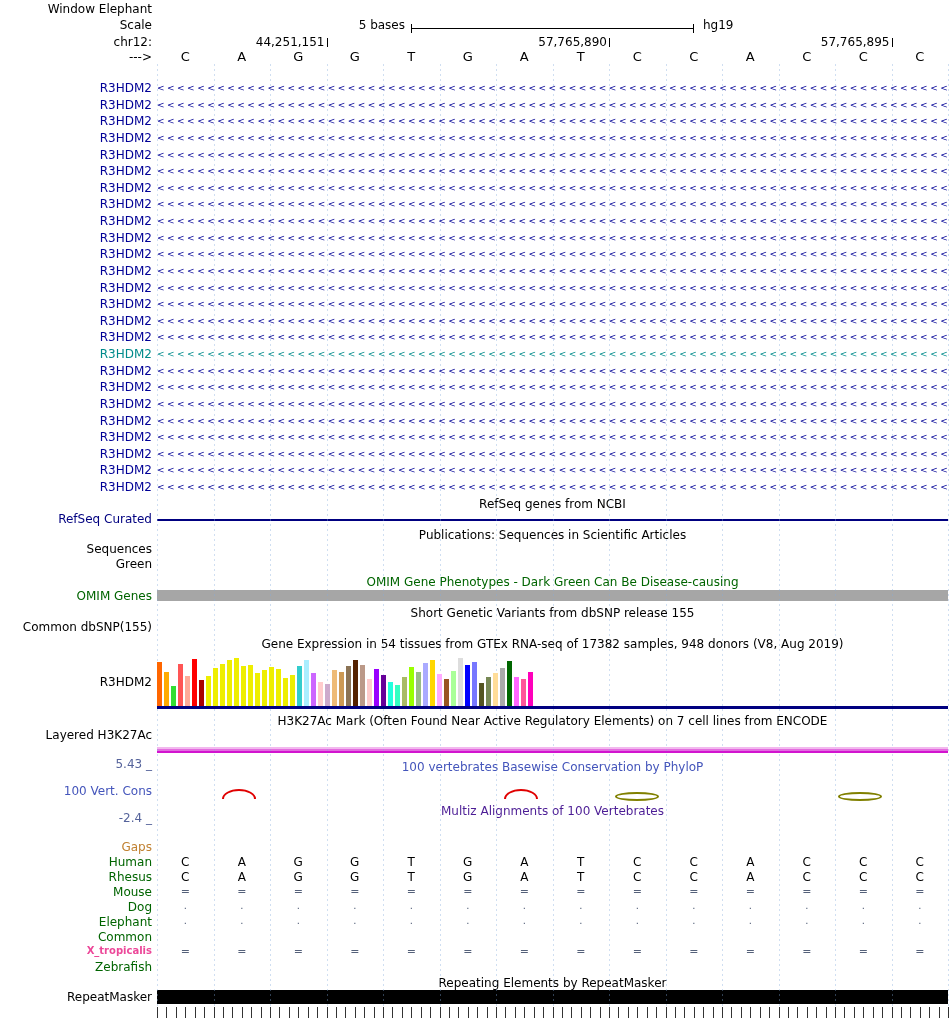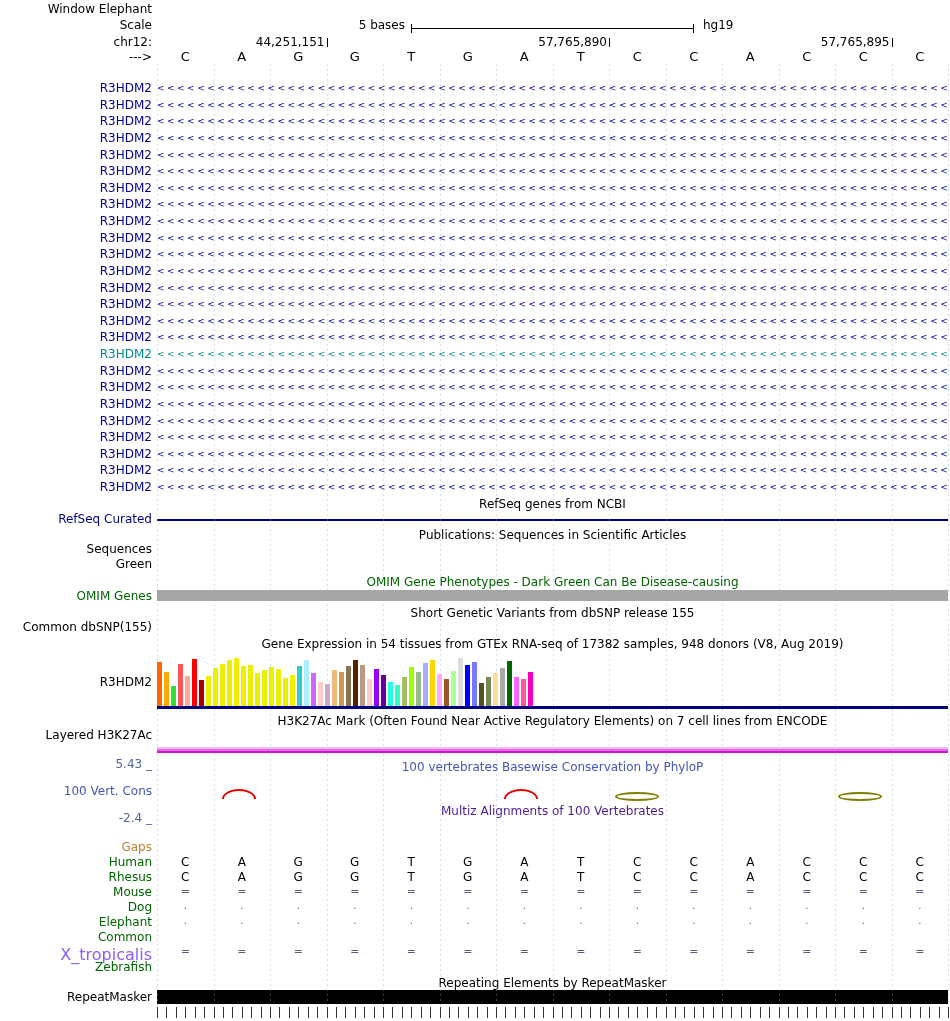--- a/index.html
+++ b/index.html
@@ -275,21 +275,21 @@
     <div style="position: absolute; white-space: nowrap; left: 459.75px; top: 915px; width: 16px; text-align: center; font-size: 10px; color: rgb(85, 97, 122);">.</div>
     <div style="position: absolute; white-space: nowrap; left: 516.25px; top: 915px; width: 16px; text-align: center; font-size: 10px; color: rgb(85, 97, 122);">.</div>
     <div style="position: absolute; white-space: nowrap; left: 572.75px; top: 915px; width: 16px; text-align: center; font-size: 10px; color: rgb(85, 97, 122);">.</div>
     <div style="position: absolute; white-space: nowrap; left: 629.25px; top: 915px; width: 16px; text-align: center; font-size: 10px; color: rgb(85, 97, 122);">.</div>
     <div style="position: absolute; white-space: nowrap; left: 685.75px; top: 915px; width: 16px; text-align: center; font-size: 10px; color: rgb(85, 97, 122);">.</div>
     <div style="position: absolute; white-space: nowrap; left: 742.25px; top: 915px; width: 16px; text-align: center; font-size: 10px; color: rgb(85, 97, 122);">.</div>
     <div style="position: absolute; white-space: nowrap; left: 798.75px; top: 915px; width: 16px; text-align: center; font-size: 10px; color: rgb(85, 97, 122);">.</div>
     <div style="position: absolute; white-space: nowrap; left: 855.25px; top: 915px; width: 16px; text-align: center; font-size: 10px; color: rgb(85, 97, 122);">.</div>
     <div style="position: absolute; white-space: nowrap; left: 911.75px; top: 915px; width: 16px; text-align: center; font-size: 10px; color: rgb(85, 97, 122);">.</div>
     <div style="position: absolute; white-space: nowrap; left: 0px; top: 930px; width: 152px; text-align: right; font-size: 12px; color: rgb(0, 100, 0);">Common</div>
-    <div style="position: absolute; white-space: nowrap; left: 0px; top: 945px; width: 152px; text-align: right; font-size: 16px; color: #8b5cf6;">X_tropicalis</div>
+    <div style="position: absolute; white-space: nowrap; left: 0px; top: 945px; width: 152px; text-align: right; font-size: 10px; color: #ec4899; font-weight: bold;">X_tropicalis</div>
     <div style="position: absolute; white-space: nowrap; left: 177.25px; top: 945px; width: 16px; text-align: center; font-size: 11px; color: rgb(85, 97, 122);">=</div>
     <div style="position: absolute; white-space: nowrap; left: 233.75px; top: 945px; width: 16px; text-align: center; font-size: 11px; color: rgb(85, 97, 122);">=</div>
     <div style="position: absolute; white-space: nowrap; left: 290.25px; top: 945px; width: 16px; text-align: center; font-size: 11px; color: rgb(85, 97, 122);">=</div>
     <div style="position: absolute; white-space: nowrap; left: 346.75px; top: 945px; width: 16px; text-align: center; font-size: 11px; color: rgb(85, 97, 122);">=</div>
     <div style="position: absolute; white-space: nowrap; left: 403.25px; top: 945px; width: 16px; text-align: center; font-size: 11px; color: rgb(85, 97, 122);">=</div>
     <div style="position: absolute; white-space: nowrap; left: 459.75px; top: 945px; width: 16px; text-align: center; font-size: 11px; color: rgb(85, 97, 122);">=</div>
     <div style="position: absolute; white-space: nowrap; left: 516.25px; top: 945px; width: 16px; text-align: center; font-size: 11px; color: rgb(85, 97, 122);">=</div>
     <div style="position: absolute; white-space: nowrap; left: 572.75px; top: 945px; width: 16px; text-align: center; font-size: 11px; color: rgb(85, 97, 122);">=</div>
     <div style="position: absolute; white-space: nowrap; left: 629.25px; top: 945px; width: 16px; text-align: center; font-size: 11px; color: rgb(85, 97, 122);">=</div>
     <div style="position: absolute; white-space: nowrap; left: 685.75px; top: 945px; width: 16px; text-align: center; font-size: 11px; color: rgb(85, 97, 122);">=</div>

